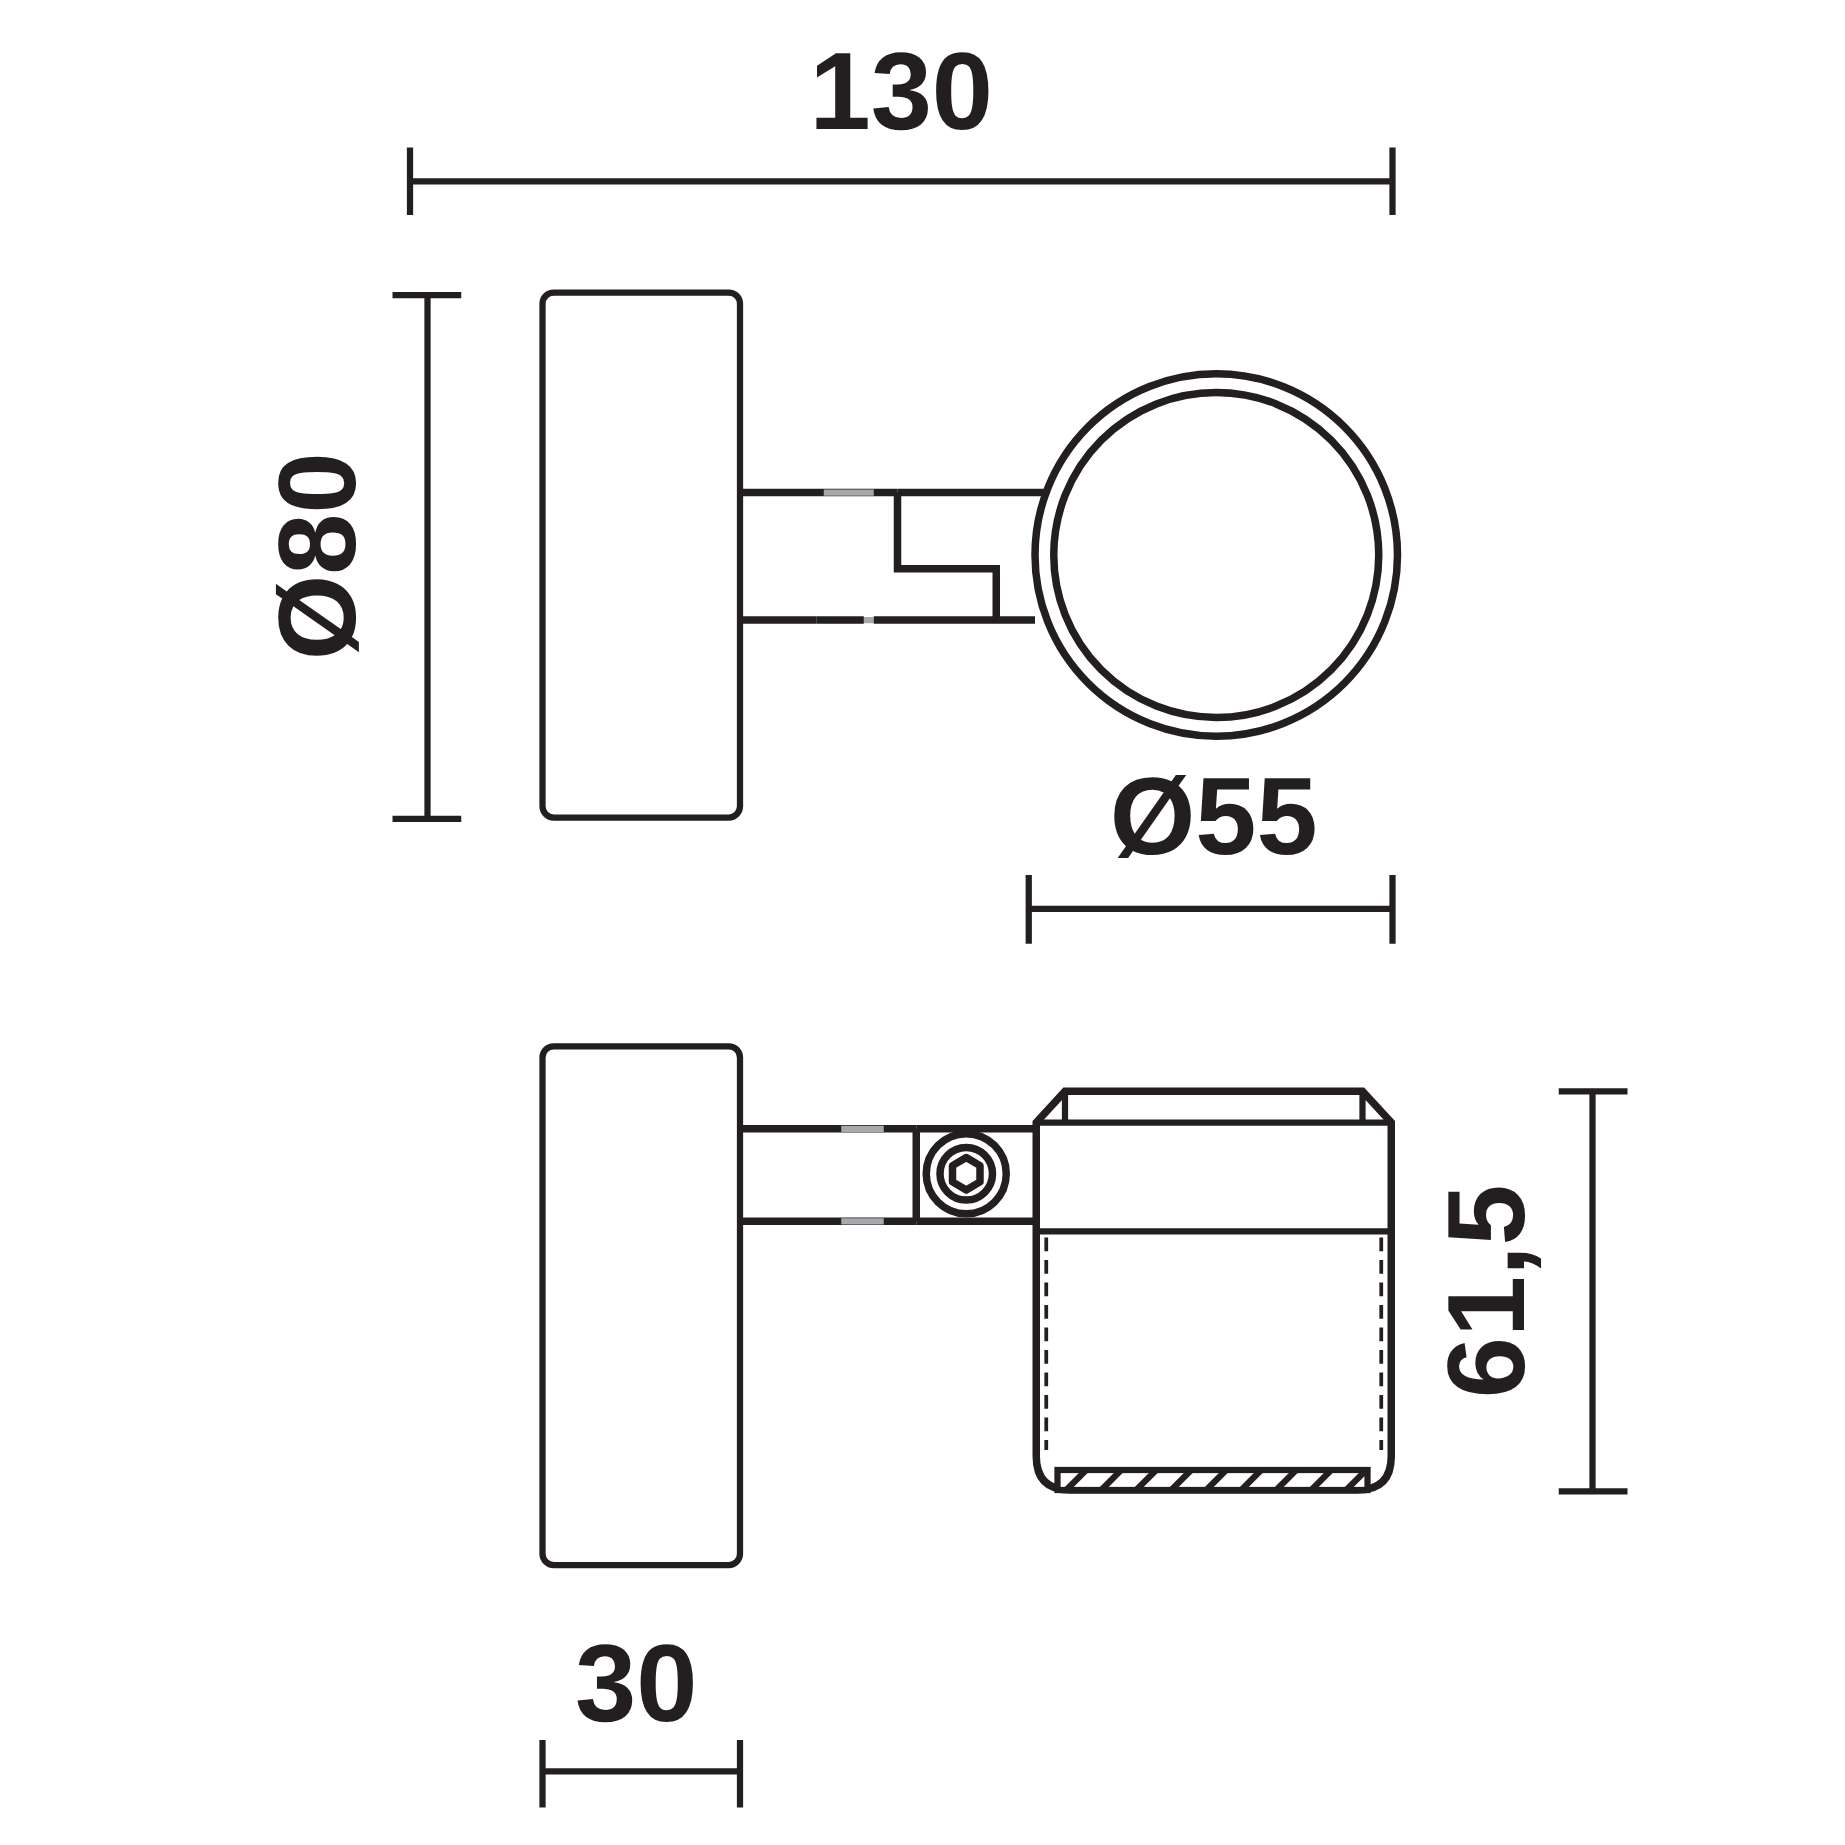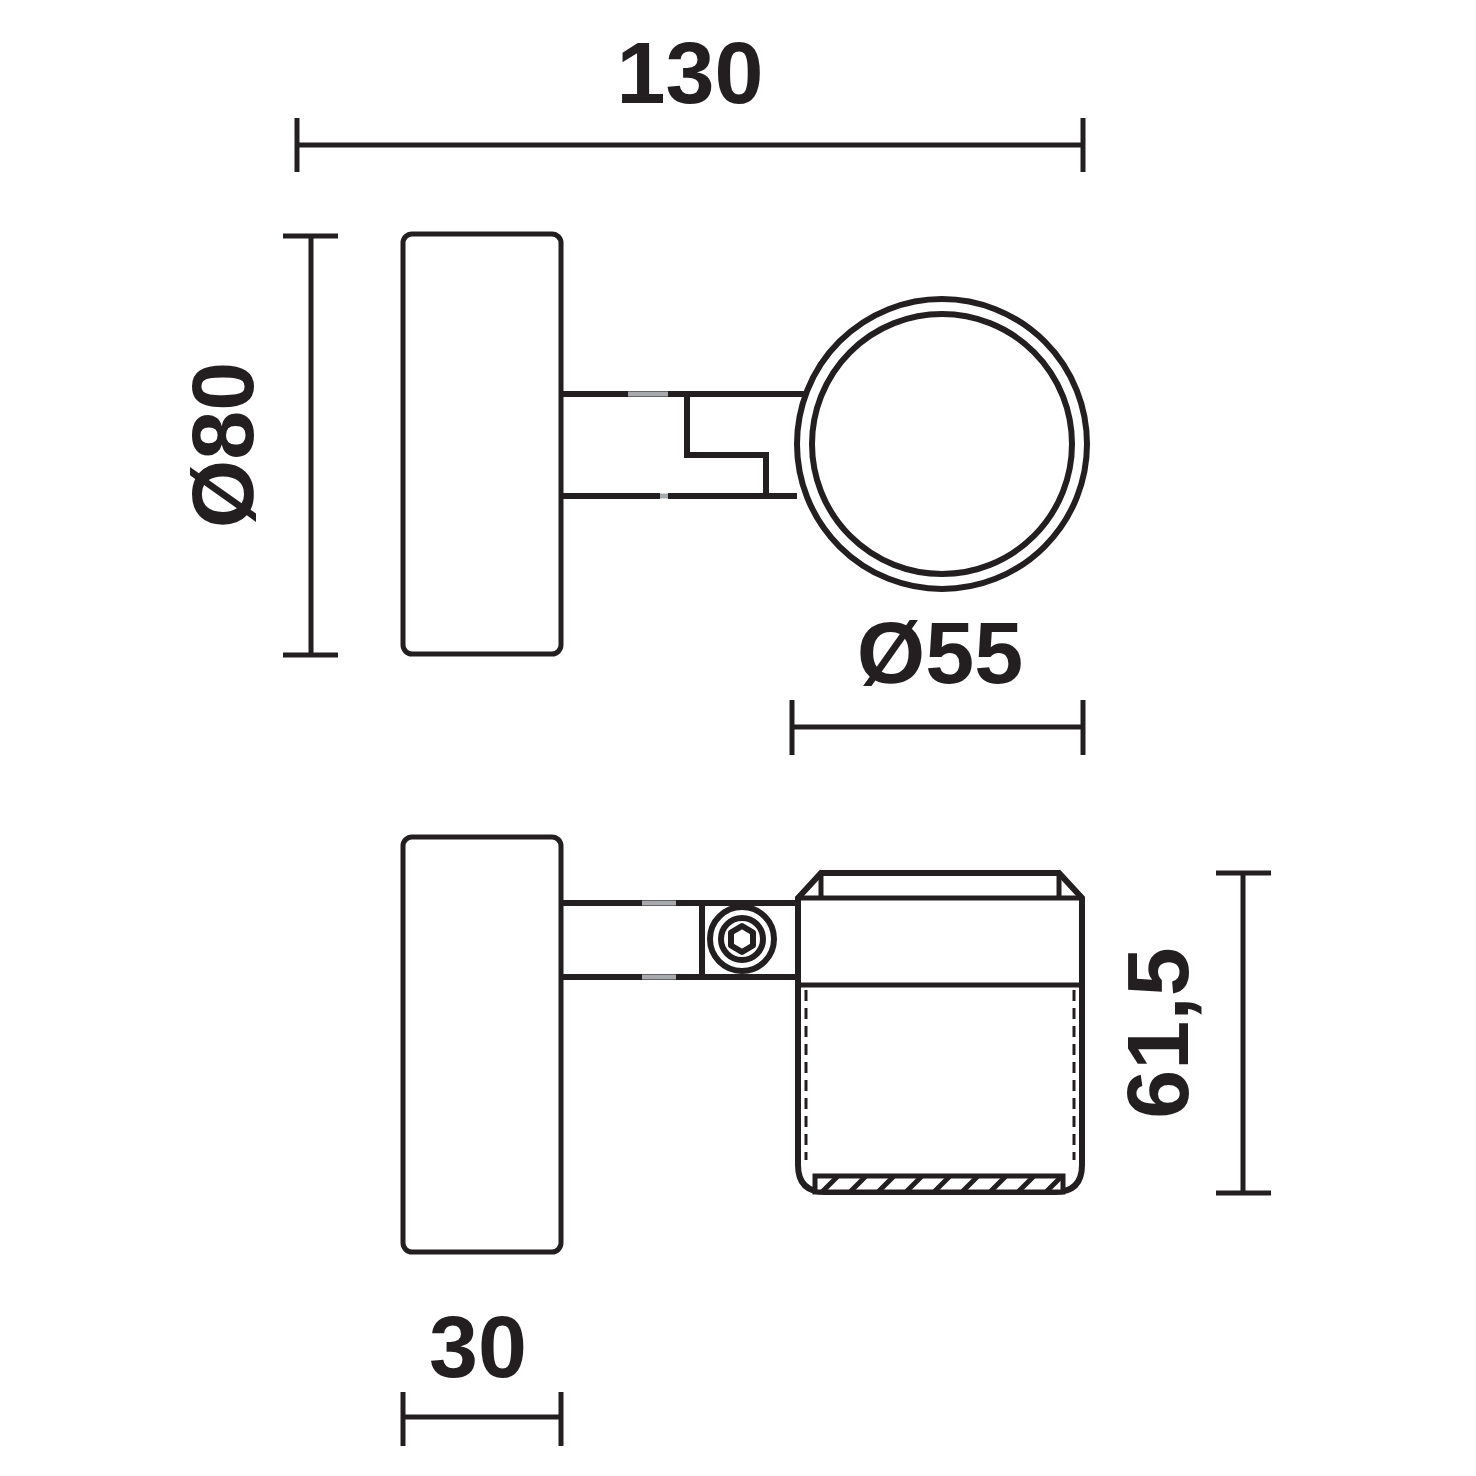--- a/index.html
+++ b/index.html
@@ -1,21 +1,21 @@
 <!DOCTYPE html>
 <html><head>
 <meta charset="utf-8">
 <style>
   html,body{margin:0;padding:0;background:#ffffff;}
   body{
     width:1476px;height:1476px;
     font-family:"Liberation Sans", sans-serif;
     overflow:hidden;
   }
-  #sheet{position:relative;width:1292px;height:1476px;background:#ffffff;}
+  #sheet{position:relative;width:1292px;height:1476px;background:#ffffff;padding-left:31px;}
   #sheet svg{display:block;}
   .dimtext{
     font-family:"Liberation Sans", sans-serif;
     font-weight:700;
     fill:#231f20;
   }
 </style>
 </head>
 <body>
 

